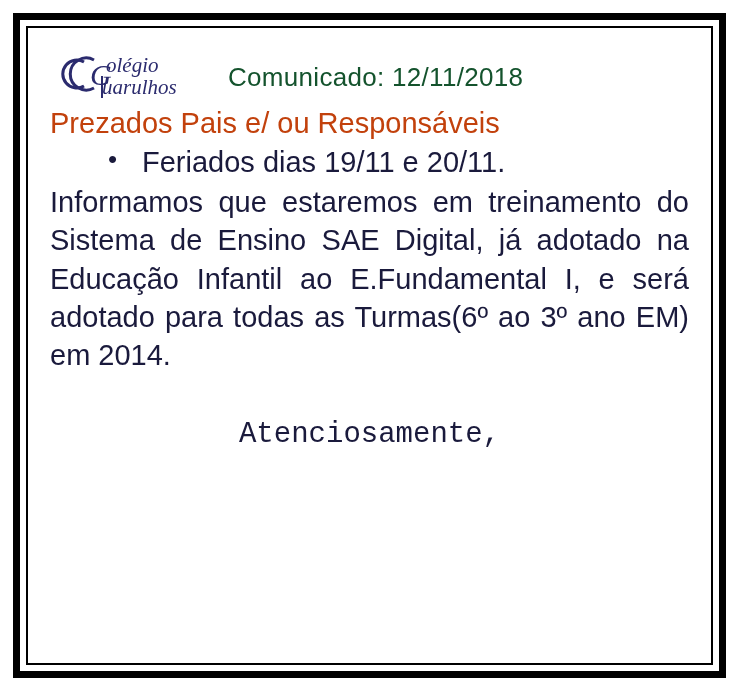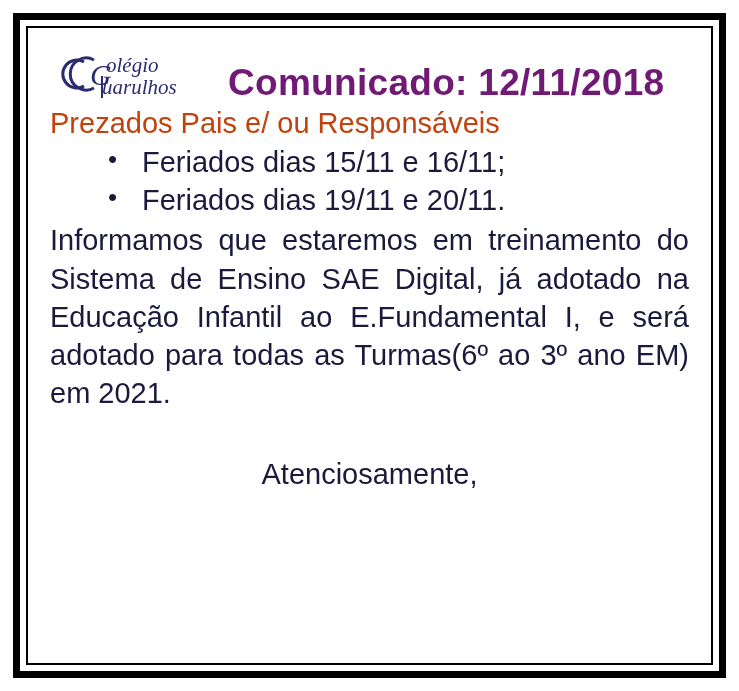--- a/index.html
+++ b/index.html
@@ -48,23 +48,23 @@
     position: relative;
     width: 172px;
     height: 62px;
     flex: 0 0 auto;
   }
   .logo svg {
     display: block;
   }
   .comunicado {
     flex: 1 1 auto;
-    font-size: 37px;
-    font-weight: bold;
-    color: #701a75;
+    font-size: 26px;
+    font-weight: normal;
+    color: #14532d;
     letter-spacing: 0.3px;
     padding-top: 20px;
     padding-left: 6px;
     white-space: nowrap;
   }
   .greeting {
     font-size: 29px;
     color: #c2410c;
     margin-top: 2px;
     margin-bottom: 0;
@@ -102,20 +102,21 @@
     left: 58px;
     top: -1px;
     font-size: 26px;
   }
   .signature {
     margin-top: 42px;
     text-align: center;
     font-size: 29px;
     color: #1a1a3c;
     line-height: 1.32;
+    font-family: Liberation Mono, monospace;
   }
   .sig-line2 {
     margin-top: 0px;
   }
 </style>
 </head>
 <body>
 
 <div class="page">
   <div class="outer-frame">
@@ -136,25 +137,24 @@
           </svg>
         </div>
 
         <div class="comunicado">Comunicado:  12/11/2018</div>
       </div>
 
       <div class="greeting">Prezados Pais e/ ou Responsáveis</div>
 
 
       <ul class="bullets">
-        <li>Feriados dias 15/11 e 16/11;</li>
         <li>Feriados dias 19/11 e 20/11.</li>
       </ul>
 
-      <div class="para body2">Informamos que estaremos em treinamento do Sistema de Ensino SAE Digital, já adotado na Educação Infantil ao E.Fundamental I, e será  adotado para todas as Turmas(6º ao 3º ano EM) em 2021.</div>
+      <div class="para body2">Informamos que estaremos em treinamento do Sistema de Ensino SAE Digital, já adotado na Educação Infantil ao E.Fundamental I, e será  adotado para todas as Turmas(6º ao 3º ano EM) em 2014.</div>
 
       <div class="signature">
         <div>Atenciosamente,</div>
       </div>
 
     </div>
   </div>
 </div>
 
 </body></html>

